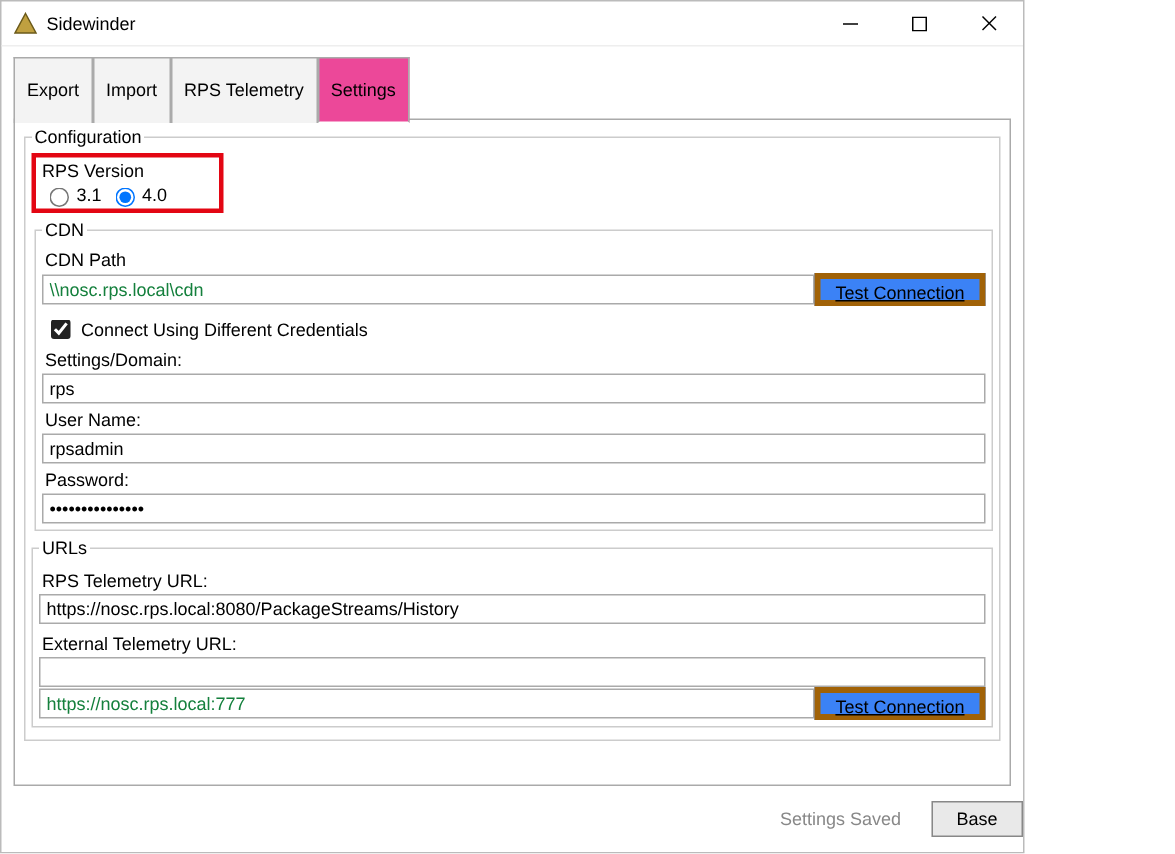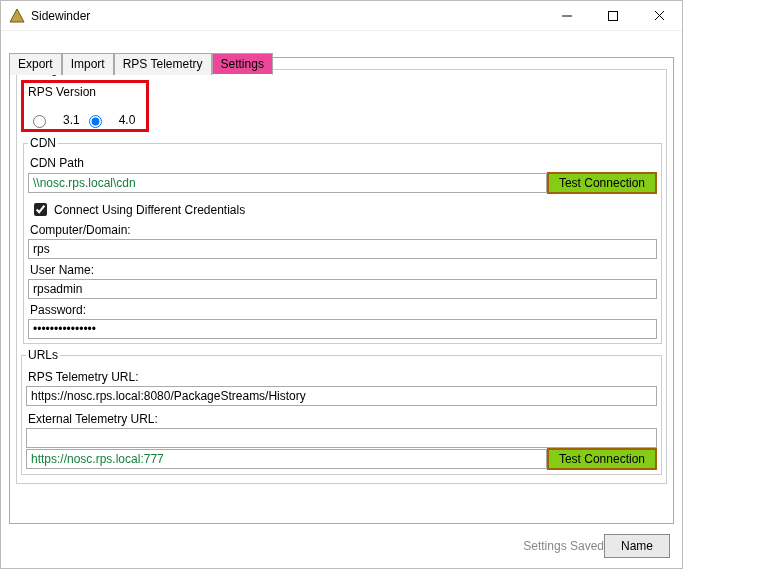--- a/index.html
+++ b/index.html
@@ -5,39 +5,39 @@
   * { box-sizing: border-box; }
   html, body { margin: 0; padding: 0; font-family: "Segoe UI", Tahoma, sans-serif; font-size: 12px; color: #000; background: #fff; }
   .window { width: 683px; height: 569px; border: 1px solid #bbb; display: flex; flex-direction: column; }
   .titlebar { height: 30px; display: flex; align-items: center; padding: 0 0 0 8px; border-bottom: 1px solid #eee; }
   .titlebar .icon { width: 16px; height: 16px; margin-right: 6px; display: flex; align-items: center; justify-content: center; }
   .titlebar .title { flex: 1; font-size: 12px; }
   .win-controls { display: flex; height: 100%; }
   .win-btn { width: 46px; display: flex; align-items: center; justify-content: center; font-size: 14px; font-family: "Segoe MDL2 Assets", sans-serif; cursor: default; }
   .win-btn svg { pointer-events: none; }
   .tabs { display: flex; padding: 4px 8px 0 8px; }
-  .tab { border: 1px solid #aaa; border-bottom: none; padding: 3px 8px; background: #f3f3f3; margin-right: 0px; font-size: 12px; position: relative; top: 18px; }
+  .tab { border: 1px solid #aaa; border-bottom: none; padding: 14px 8px; background: #f3f3f3; margin-right: 0px; font-size: 12px; position: relative; top: 3px; }
   .tab.active { background: #ec4899; border-bottom: 1px solid #fff; z-index: 2; }
   .tab-content { flex: 1; border: 1px solid #aaa; margin: 0 8px 0 8px; padding: 4px 6px 6px 6px; overflow: hidden; }
   fieldset { border: 1px solid #ccc; margin: 0 0 4px 0; padding: 2px 4px 4px 4px; }
   fieldset > legend { padding: 0 2px; font-size: 12px; }
   .rps-version-box { border: 3px solid #e30613; padding: 2px 4px 1px 4px; width: 128px; margin: 2px 0 4px 0; }
   .rps-version-label { font-size: 12px; }
   .radios { display: flex; align-items: center; gap: 4px; margin-top: 1px; }
-  .radios label { display: flex; align-items: center; gap: 14px; font-size: 12px; margin-top: 12px; }
+  .radios label { display: flex; align-items: center; gap: 2px; font-size: 12px; }
   .label-line { font-size: 12px; margin: 4px 0 2px 2px; }
   .input-row { display: flex; align-items: center; }
   .text-input { flex: 1; border: 1px solid #aaa; padding: 2px 4px; font-size: 12px; height: 20px; font-family: inherit; }
   .text-input.green { color: #15803d; font-weight: normal; }
-  .btn { border: 2px solid #a16207; background: #84cc16; padding: 2px 10px; font-size: 12px; height: 22px; cursor: default; font-family: inherit; }
+  .btn { border: 4px solid #a16207; background: #3b82f6; padding: 2px 10px; font-size: 12px; height: 22px; cursor: default; font-family: inherit; text-decoration: underline; }
   .chk-row { display: flex; align-items: center; gap: 4px; margin: 6px 0 2px 2px; }
   .chk-row input[type=checkbox] { width: 13px; height: 13px; accent-color: #222; }
   .cdn-group { margin-left: 2px; }
   .urls-group .label-line { margin-top: 6px; }
-  .footer { display: flex; align-items: center; justify-content: flex-end; padding: 10px 12px; gap: 0; }
+  .footer { display: flex; align-items: center; justify-content: flex-end; padding: 10px 0; gap: 20px; }
   .footer .status { color: #888; font-size: 12px; }
   .save-btn { border: 1px solid #888; background: #e9e9e9; padding: 4px 16px; font-size: 12px; cursor: default; font-family: inherit; }
 </style>
 </head>
 <body>
 
 <div class="window">
 
   <div class="titlebar">
     <span class="icon">
@@ -97,21 +97,21 @@
         <div class="input-row">
           <input class="text-input green" type="text" value="\\nosc.rps.local\cdn" style="">
           <button class="btn">Test Connection</button>
         </div>
 
         <div class="chk-row">
           <input type="checkbox" checked="" style="">
           <span>Connect Using Different Credentials</span>
         </div>
 
-        <div class="label-line">Computer/Domain:</div>
+        <div class="label-line">Settings/Domain:</div>
         <div class="input-row">
             <input class="text-input" type="text" value="rps" style="">
           </div>
 
         <div class="label-line">User Name:</div>
         <div class="input-row">
             <input class="text-input" type="text" value="rpsadmin" style="">
           </div>
 
         <div class="label-line">Password:</div>
@@ -138,16 +138,16 @@
           <button class="btn">Test Connection</button>
         </div>
       </fieldset>
 
     </fieldset>
 
   </div>
 
   <div class="footer">
     <span class="status">Settings Saved</span>
-    <button class="save-btn">Name</button>
+    <button class="save-btn">Base</button>
   </div>
 
 </div>
 
 </body></html>

